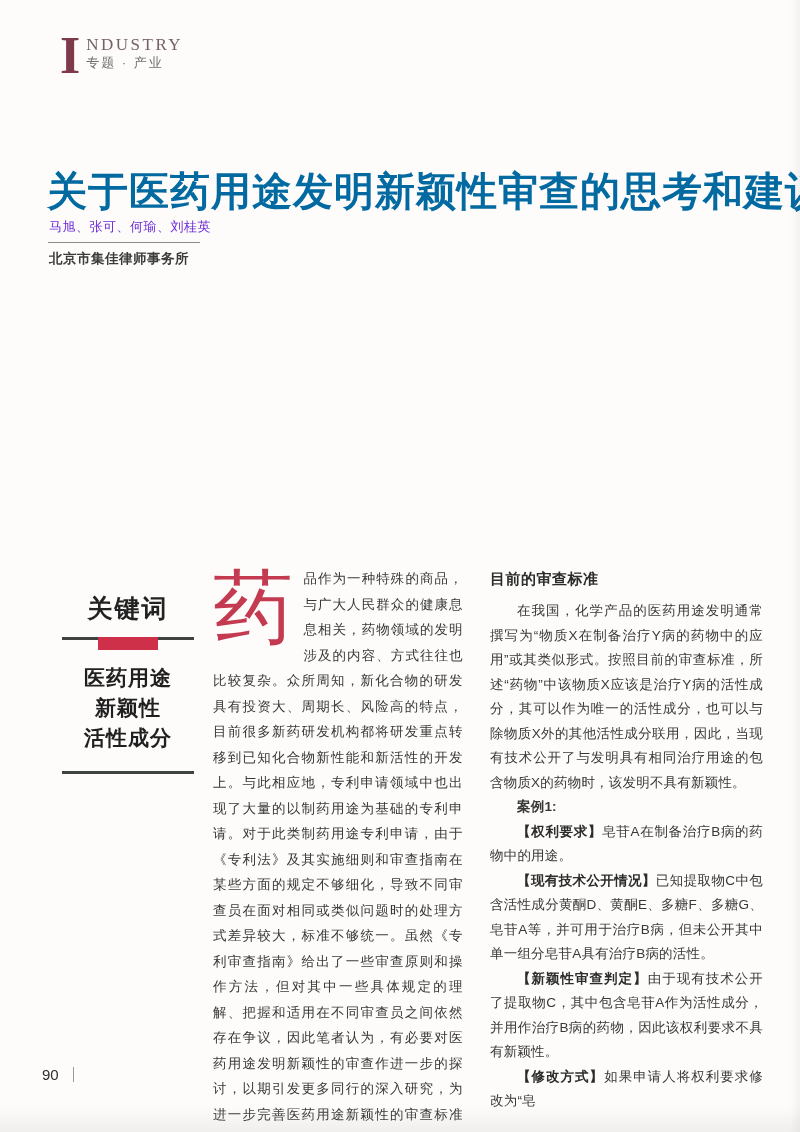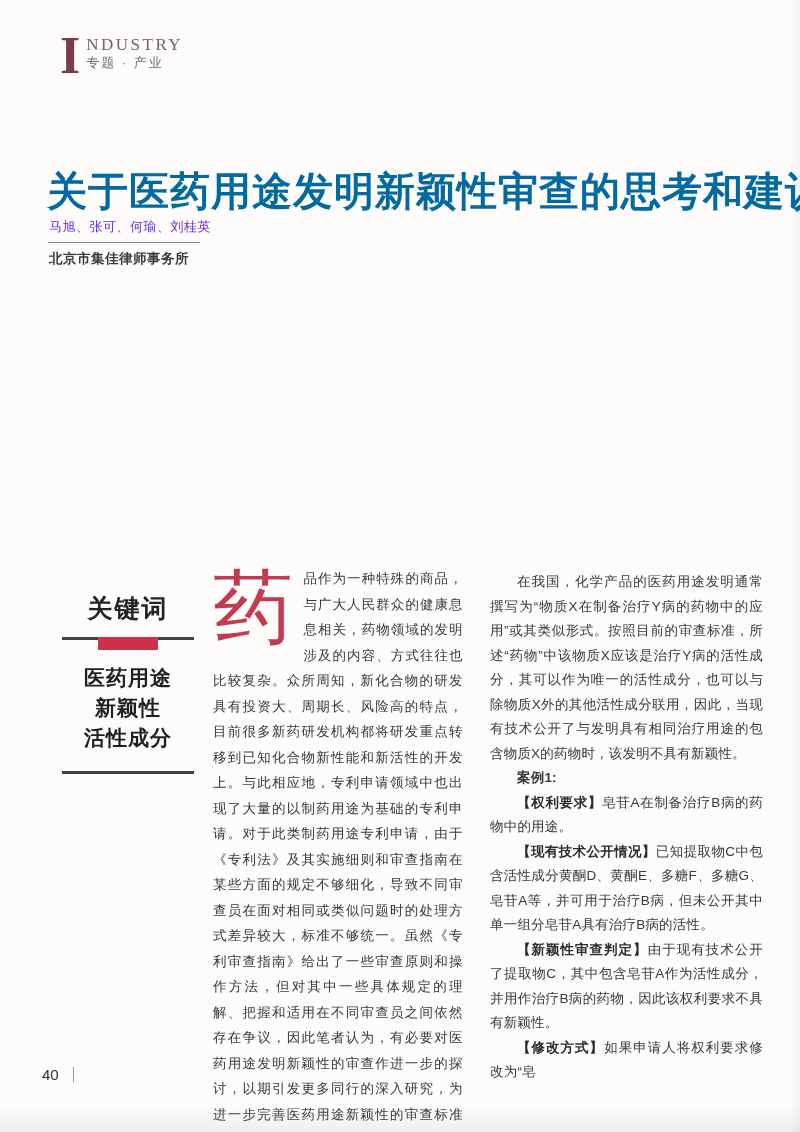--- a/index.html
+++ b/index.html
@@ -265,26 +265,27 @@
     <div class="kw-bottom-rule"></div>
   </div>
 
   <div class="col-mid">
     <div class="body-text">
       <span class="drop-cap">药</span><span>品作为一种特殊的商品，与广大人民群众的健康息息相关，药物领域的发明涉及的内容、方式往往也比较复杂。众所周知，新化合物的研发具有投资大、周期长、风险高的特点，目前很多新药研发机构都将研发重点转移到已知化合物新性能和新活性的开发上。与此相应地，专利申请领域中也出现了大量的以制药用途为基础的专利申请。对于此类制药用途专利申请，由于《专利法》及其实施细则和审查指南在某些方面的规定不够细化，导致不同审查员在面对相同或类似问题时的处理方式差异较大，标准不够统一。虽然《专利审查指南》给出了一些审查原则和操作方法，但对其中一些具体规定的理解、把握和适用在不同审查员之间依然存在争议，因此笔者认为，有必要对医药用途发明新颖性的审查作进一步的探讨，以期引发更多同行的深入研究，为进一步完善医药用途新颖性的审查标准提出有价值的建议。</span>
     </div>
   </div>
 
   <div class="col-right">
+    <div class="section-heading">目前的审查标准</div>
     <p>在我国，化学产品的医药用途发明通常撰写为“物质X在制备治疗Y病的药物中的应用”或其类似形式。按照目前的审查标准，所述“药物”中该物质X应该是治疗Y病的活性成分，其可以作为唯一的活性成分，也可以与除物质X外的其他活性成分联用，因此，当现有技术公开了与发明具有相同治疗用途的包含物质X的药物时，该发明不具有新颖性。</p>
     <p class="case-label">案例1:</p>
     <p><span class="item-label">【权利要求】</span><span>皂苷A在制备治疗B病的药物中的用途。</span></p>
     <p><span class="item-label">【现有技术公开情况】</span><span>已知提取物C中包含活性成分黄酮D、黄酮E、多糖F、多糖G、皂苷A等，并可用于治疗B病，但未公开其中单一组分皂苷A具有治疗B病的活性。</span></p>
     <p><span class="item-label">【新颖性审查判定】</span><span>由于现有技术公开了提取物C，其中包含皂苷A作为活性成分，并用作治疗B病的药物，因此该权利要求不具有新颖性。</span></p>
     <p><span class="item-label">【修改方式】</span><span>如果申请人将权利要求修改为“皂</span></p>
   </div>
 
   <div class="folio">
-    <span>40</span>
+    <span>90</span>
     <span class="folio-bar"></span>
   </div>
 
 </div>
 
 </body></html>

